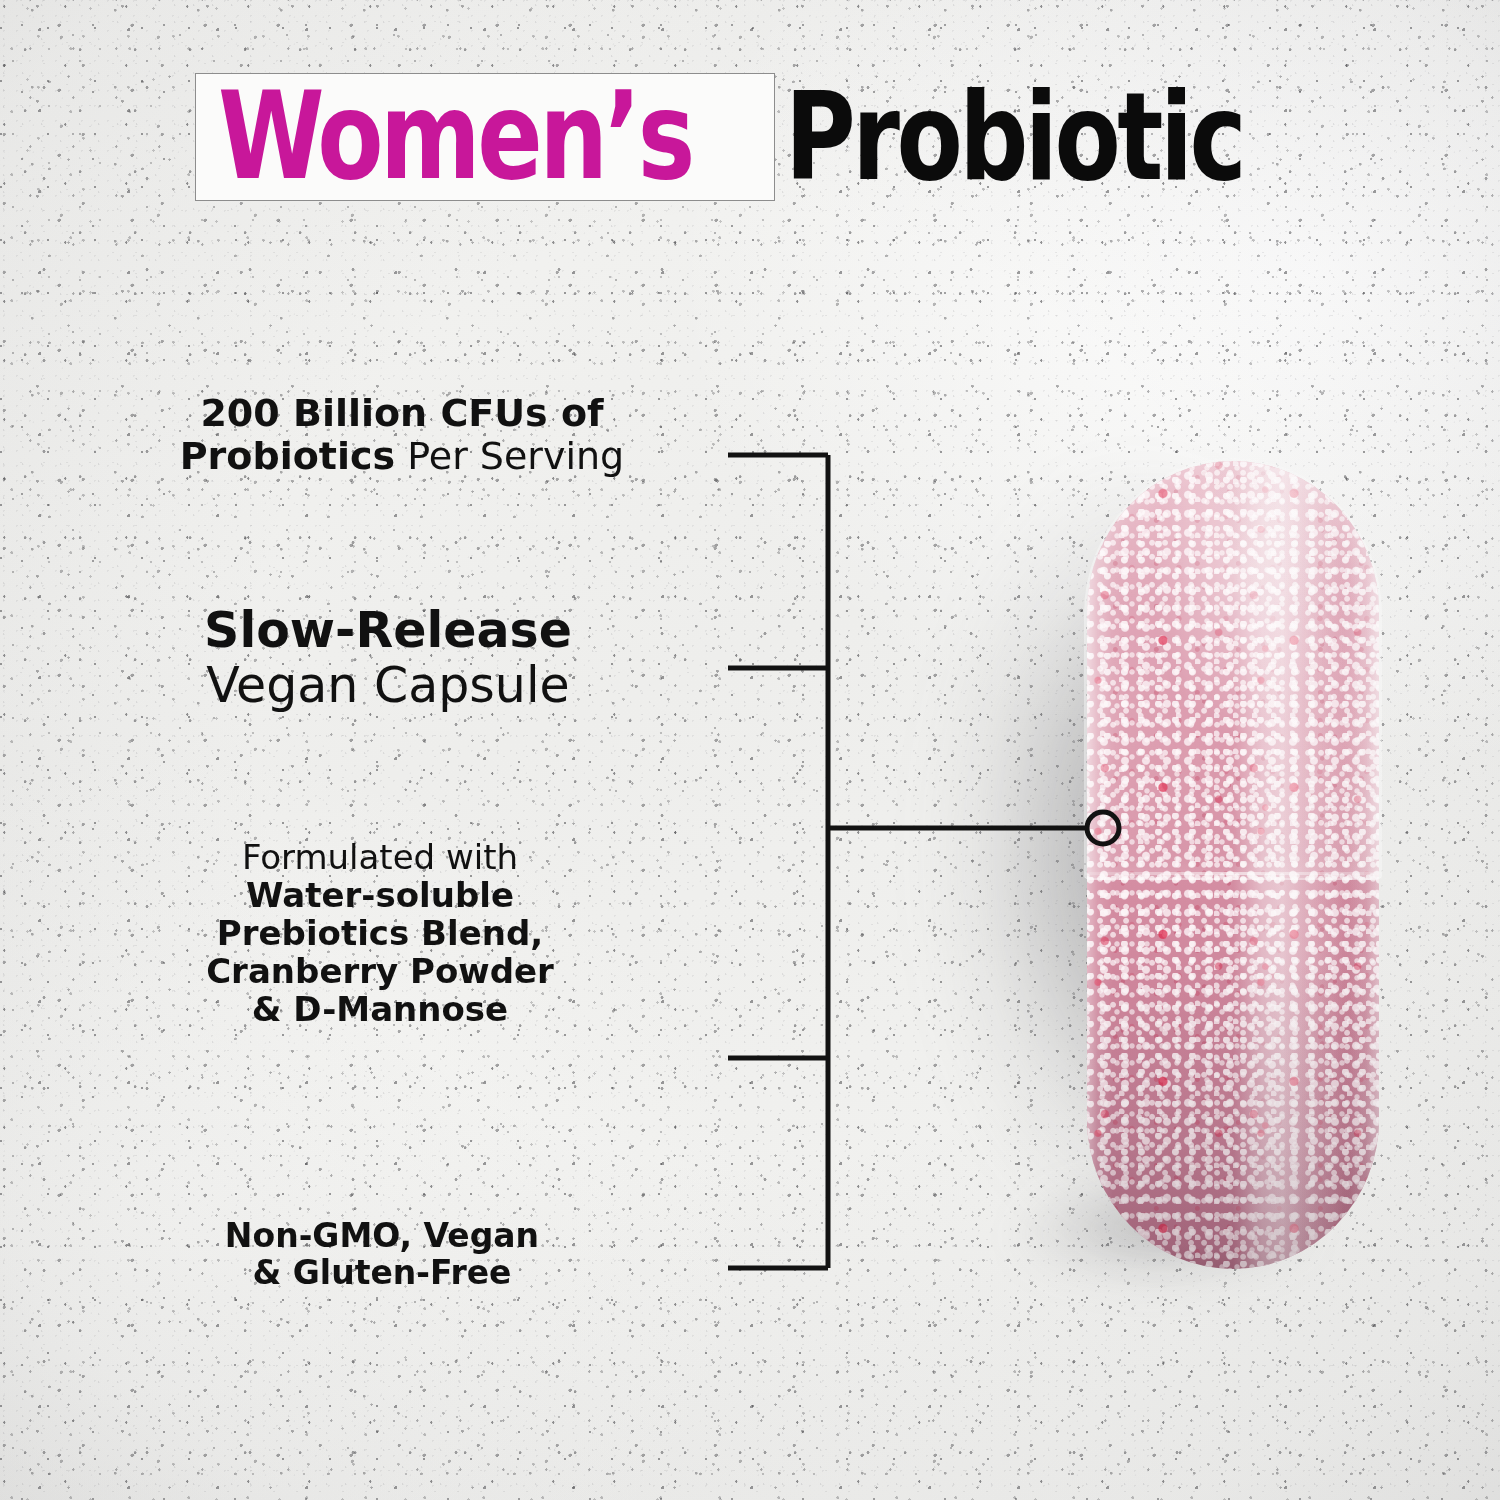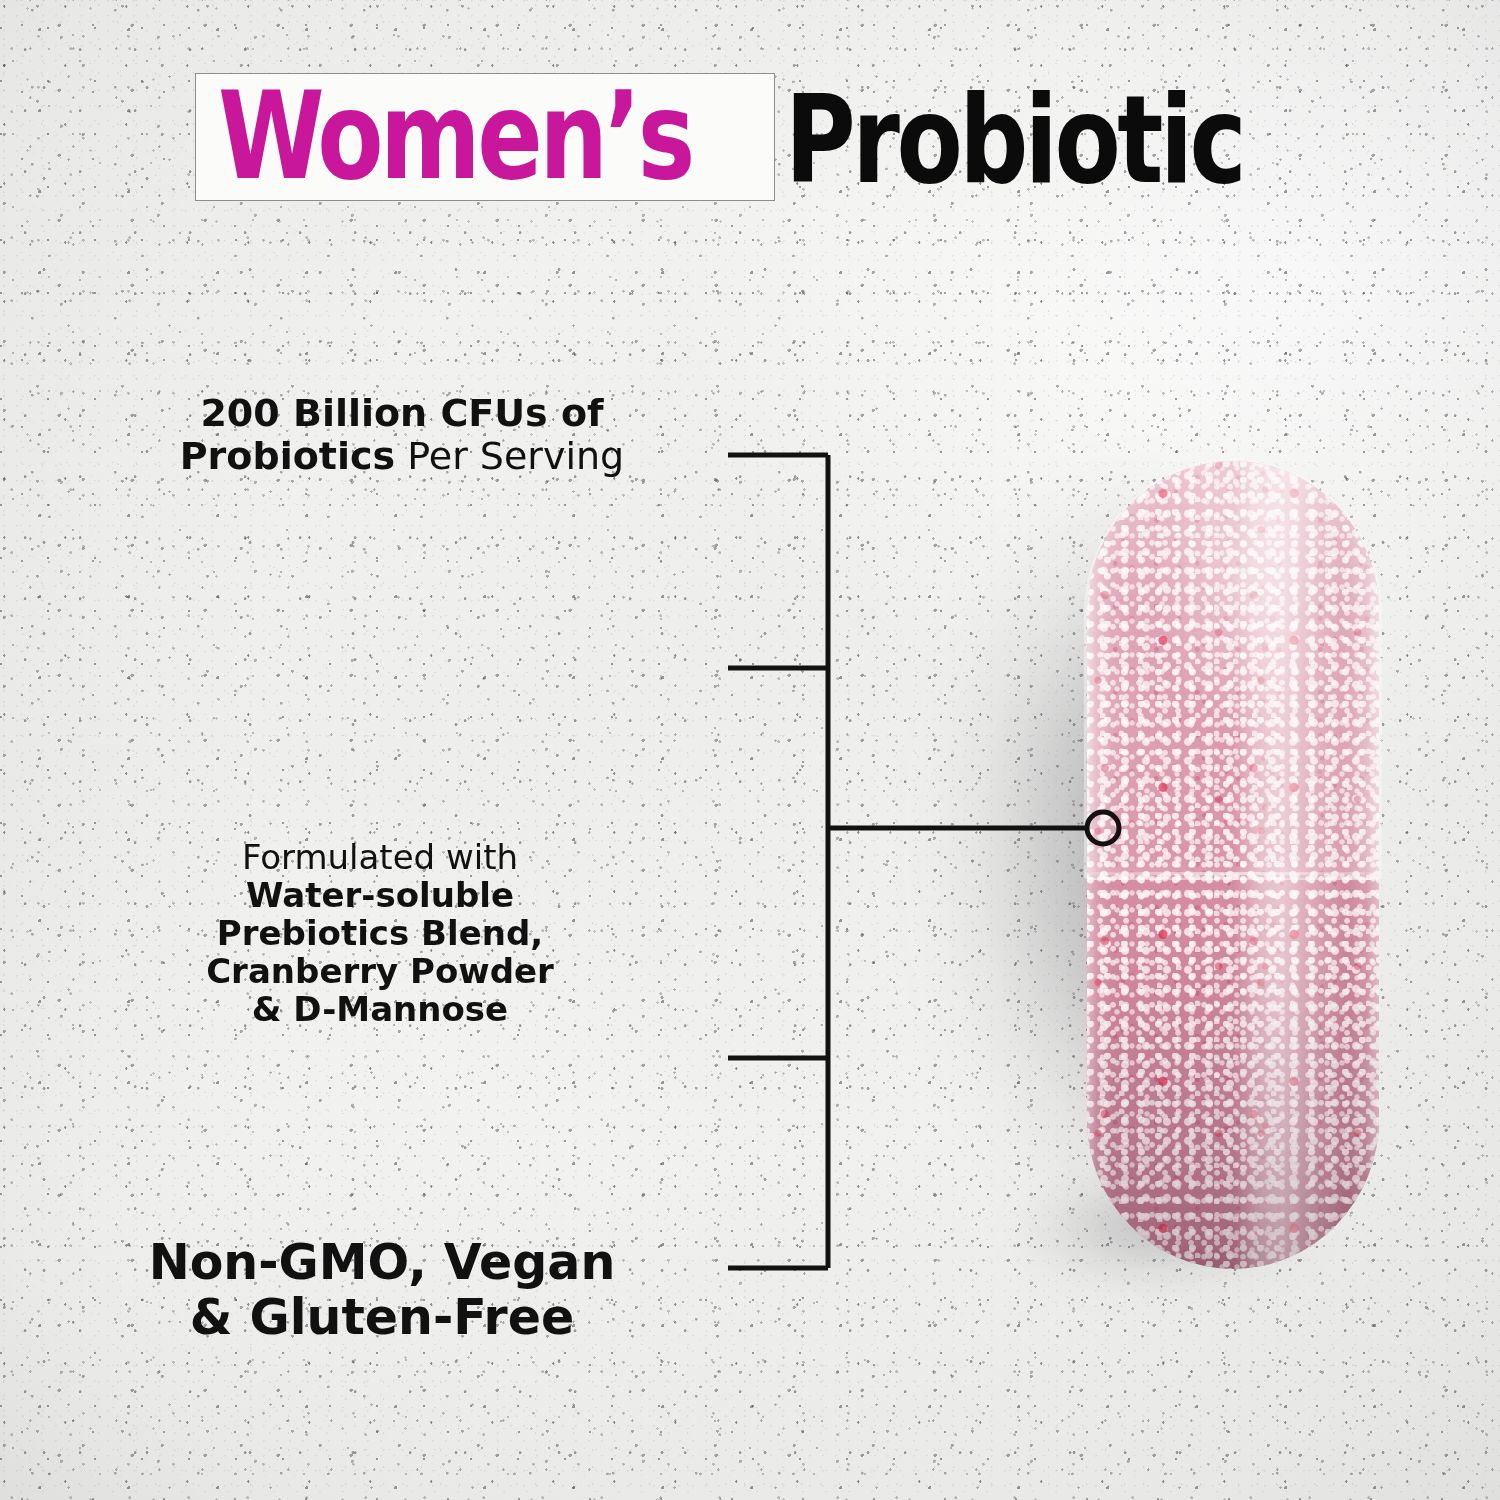--- a/index.html
+++ b/index.html
@@ -76,21 +76,21 @@
     background:radial-gradient(ellipse 82% 78% at 50% 46%, rgba(0,0,0,0) 40%, rgba(90,90,95,.07) 78%, rgba(70,70,75,.14) 100%);
   }
 
   
   .title-row{
     position:absolute;left:0;top:62px;width:1500px;
     height:150px;
     display:flex;align-items:center;justify-content:center;
     pointer-events:none;
   }
-  .title-inner{display:flex;align-items:flex-end;}
+  .title-inner{display:flex;align-items:center;}
   .title-box{
     position:relative;
     background:#fbfbfa;
     border:1px solid #8d8d8d;
     padding:10px 18px 12px 22px;
     box-sizing:border-box;
     display:flex;align-items:center;
     height:128px;
   }
   .title-pink{
@@ -129,21 +129,21 @@
     line-height:1.12;
     width:640px;
   }
   .feature .ln{display:block;white-space:nowrap;}
   .f-bold{font-weight:bold;}
   .f-reg{font-weight:normal;margin-top:25px;}
 
   #feature-0{top:392px;font-size:38px;right:38px;}
   #feature-1{top:604px;font-size:49px;right:52px;}
   #feature-2{top:838px;font-size:34px;right:60px;}
-  #feature-3{top:1218px;font-size:49px;right:58px;margin-top:18px;}
+  #feature-3{top:1218px;font-size:33px;right:58px;}
 
   
   .bracket{position:absolute;left:0;top:0;width:1500px;height:1500px;pointer-events:none;}
 
   
   .cap-shadow{
     position:absolute;
     left:905px;top:470px;
     width:420px;height:800px;
     border-radius:50% / 26%;
@@ -324,20 +324,24 @@
     </g>
   </svg>
 
   <div class="features">
 
     <div class="feature" id="feature-0">
       <span class="ln"><b class="f-bold">200 Billion CFUs of</b></span>
       <span class="ln"><b class="f-bold">Probiotics</b><span class="f-reg"> Per Serving</span></span>
     </div>
 
+    <div class="feature" id="feature-1">
+      <span class="ln"><b class="f-bold">Slow-Release</b></span>
+      <span class="ln"><span class="f-reg">Vegan Capsule</span></span>
+    </div>
 
     <div class="feature" id="feature-2">
       <span class="ln"><span class="f-reg">Formulated with</span></span>
       <span class="ln"><b class="f-bold">Water-soluble</b></span>
       <span class="ln"><b class="f-bold">Prebiotics Blend,</b></span>
       <span class="ln"><b class="f-bold">Cranberry Powder</b></span>
       <span class="ln"><b class="f-bold">&amp; D-Mannose</b></span>
     </div>
 
     <div class="feature" id="feature-3">

